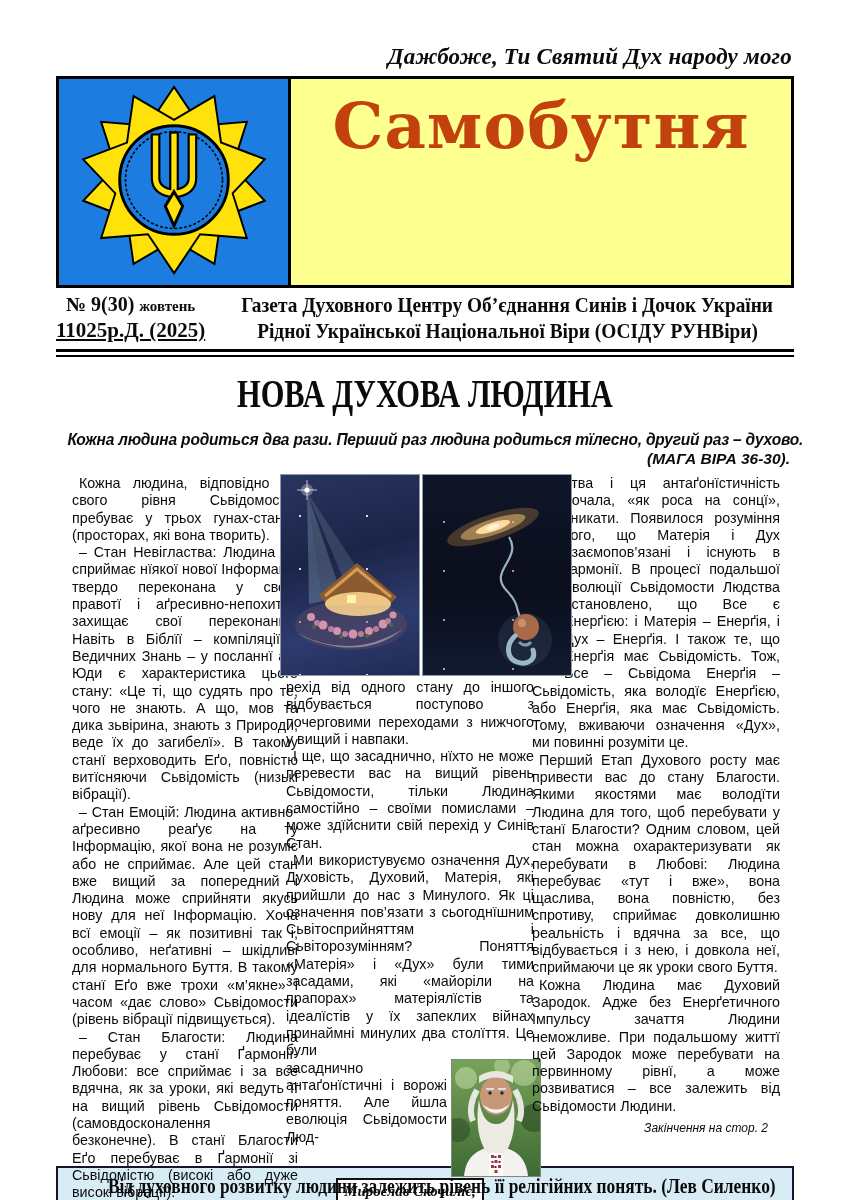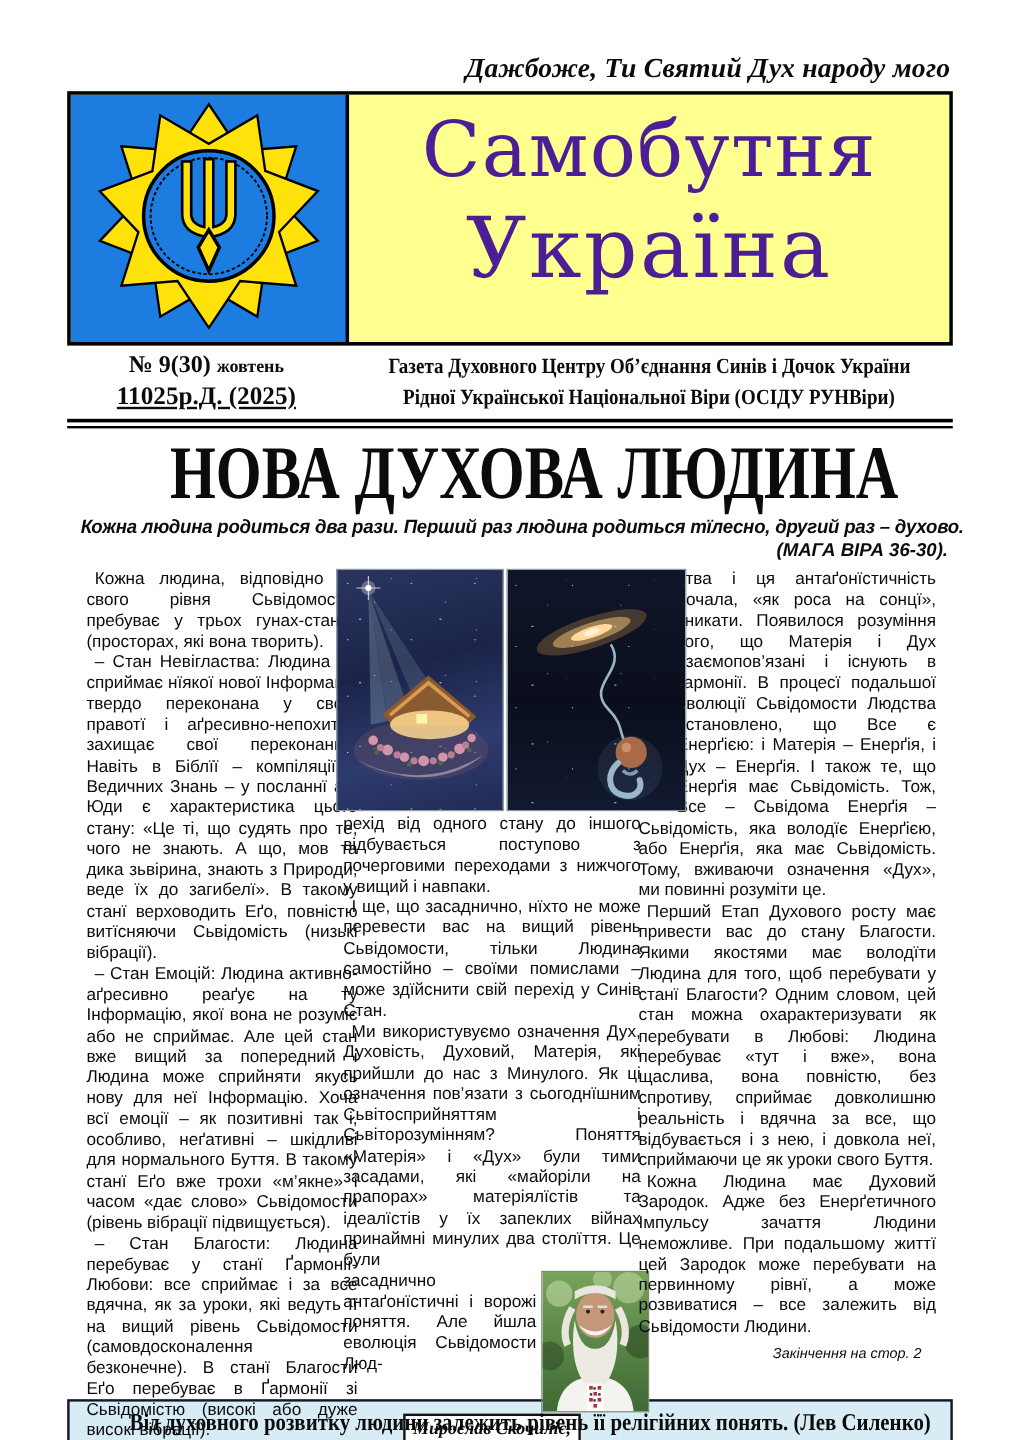--- a/index.html
+++ b/index.html
@@ -8,37 +8,37 @@
 
   
   .motto{margin-top:44px;text-align:right;font-family:"Liberation Serif",serif;
          font-weight:bold;font-style:italic;font-size:23px;letter-spacing:.2px;padding-right:2px;}
 
   
   .masthead{margin-top:6px;height:206px;border:3px solid #000;display:flex;background:#fdff8f;}
   .logo-panel{width:229px;background:#1c7ce0;border-right:3px solid #000;
               display:flex;align-items:center;justify-content:center;}
   .title-panel{flex:1;text-align:center;padding-top:4px;background:#fdff8f;}
-  .np-title{font-family:"DejaVu Serif",serif;font-weight:normal;color:#4c1d95;}
+  .np-title{font-family:"DejaVu Serif",serif;font-weight:bold;color:#c2410c;}
   .np-line1{font-size:64px;line-height:86px;letter-spacing:1px;}
   .np-line2{font-size:70px;line-height:92px;margin-top:-8px;letter-spacing:2px;}
 
   
   .infobar{display:flex;align-items:center;padding:4px 0 5px 0;}
   .issue-box{width:232px;text-align:center;font-family:"Liberation Serif",serif;font-weight:bold;}
   .issue-line1{font-size:20px;white-space:nowrap;}
   .issue-month{font-size:15px;}
   .issue-line2{font-size:21px;margin-top:2px;white-space:nowrap;text-decoration:underline;}
   .pub-box{flex:1;text-align:center;font-family:"Liberation Serif",serif;font-weight:bold;}
-  .pub-line{font-size:18px;line-height:26px;white-space:nowrap;}
+  .pub-line{font-size:22px;line-height:26px;white-space:nowrap;}
   .cond88{display:inline-block;transform:scaleX(.88);transform-origin:center;}
   .double-rule{height:3px;border-top:3px solid #000;border-bottom:2px solid #000;}
 
   
-  .headline{text-align:center;margin:6px 0 0 0;font-family:"Liberation Serif",serif;font-weight:bold;font-size:63px;line-height:62px;}
+  .headline{text-align:center;margin:6px 0 0 0;font-family:"Liberation Serif",serif;font-weight:bold;font-size:39px;line-height:62px;}
   .cond78{display:inline-block;transform:scaleX(.78);transform-origin:center;white-space:nowrap;}
   .epigraph{margin-top:6px;font-weight:bold;font-style:italic;font-size:16px;}
   .epi1{text-align:center;white-space:nowrap;}
   .cond97{display:inline-block;transform:scaleX(.97);transform-origin:center;letter-spacing:-.2px;}
   .epi2{text-align:right;padding-right:4px;font-size:15.5px;margin-top:1px;}
 
   
   .cols{position:relative;height:682px;margin-top:7px;font-size:14.3px;line-height:17.3px;}
   .col{position:absolute;top:0;}
   .col p{margin:0;text-align:justify;text-indent:7px;}
@@ -106,21 +106,20 @@
             <path d="M100,55 L100,126"></path>
             <path d="M81,57 L81,98 Q81,112 100,114"></path>
             <path d="M119,57 L119,98 Q119,112 100,114"></path>
           </g>
           <path d="M100,112 L109,127 L100,147 L91,127 Z" fill="#ffe20a" stroke="#000" stroke-width="3"></path>
         </svg>
       </span>
     </div>
     <div class="title-panel">
       <div class="np-title np-line1">Самобутня</div>
-      <div class="np-title np-line2">Україна</div>
     </div>
   </div>
 
   <div class="infobar">
     <div class="issue-box">
       <div class="issue-line1">
         <span>№ 9(30)</span>
         <span class="issue-month">жовтень</span>
       </div>
       <div class="issue-line2">11025р.Д. (2025)</div>

